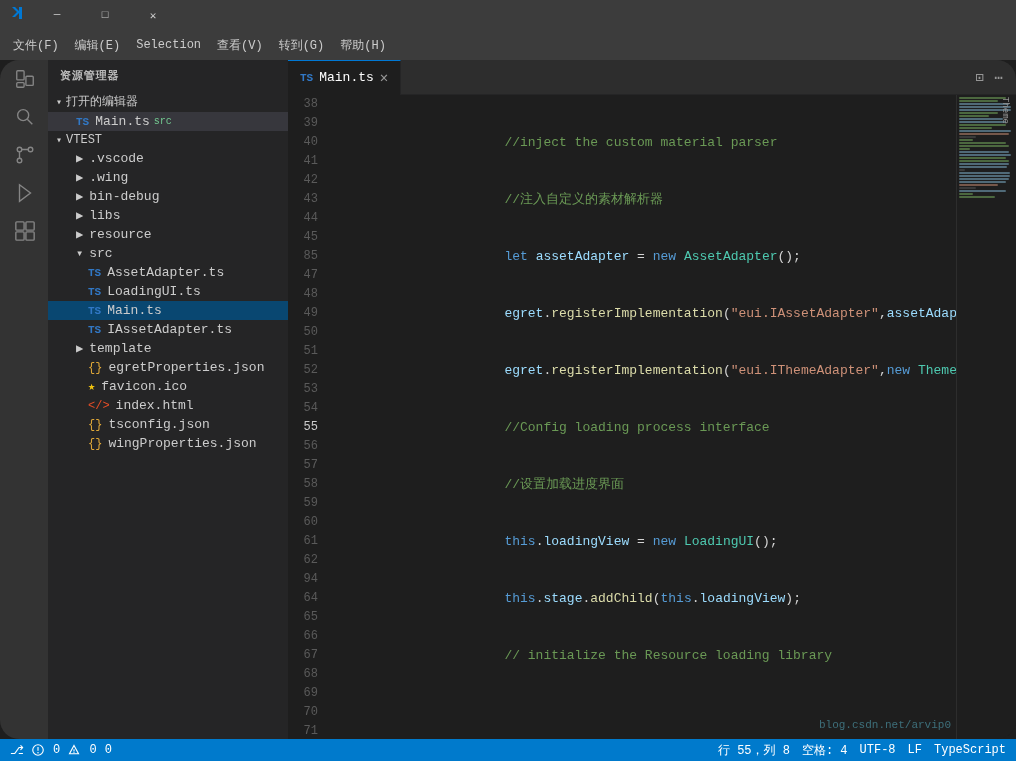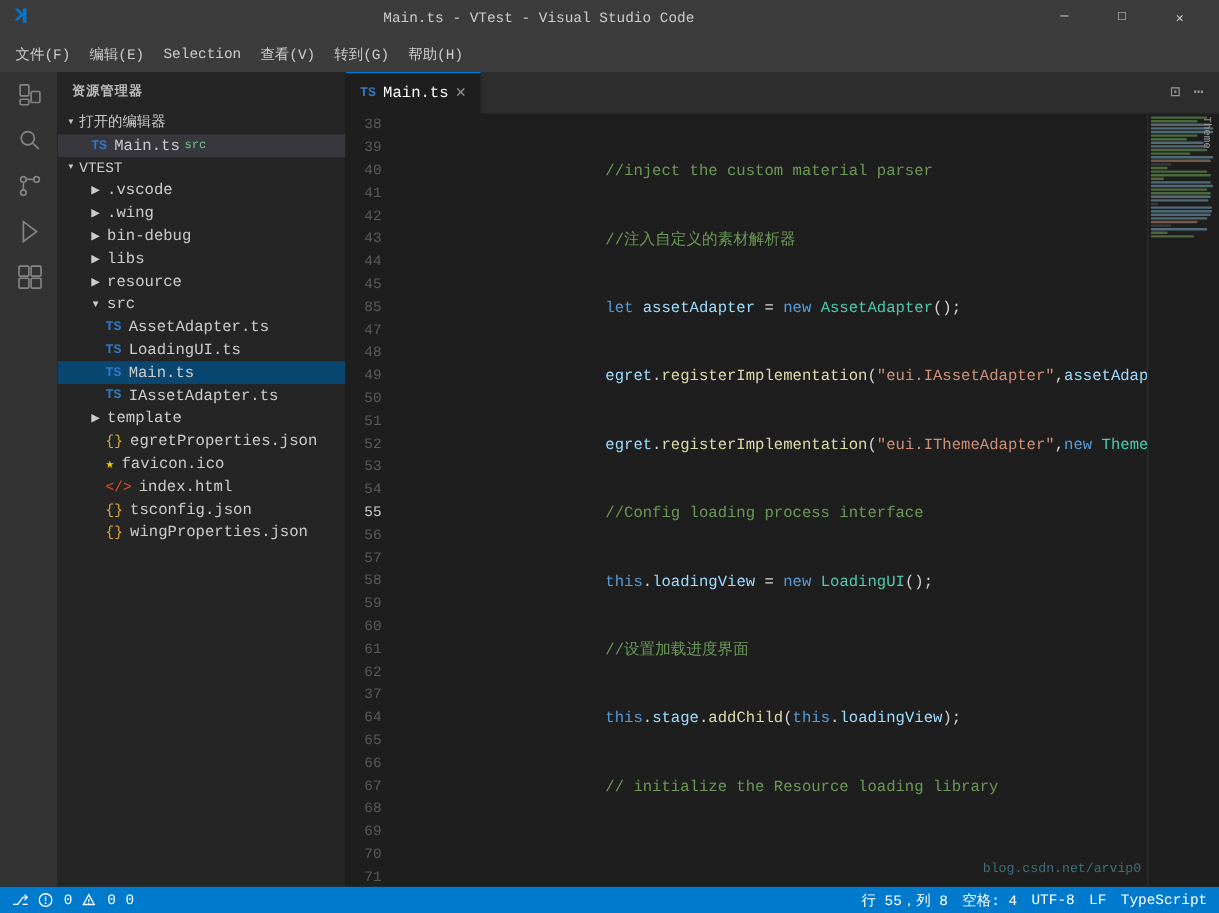--- a/index.html
+++ b/index.html
@@ -53,20 +53,21 @@
       color: #cccccc;
       font-size: 12px;
       cursor: pointer;
     }
 
     
     #main {
       display: flex;
       flex: 1;
       overflow: hidden;
+      border-radius: 19px;
     }
 
     
     #activity-bar {
       width: 48px;
       background: #333333;
       display: flex;
       flex-direction: column;
       align-items: center;
       padding-top: 5px;
@@ -291,21 +292,20 @@
 </head>
 <body>
 
 <div id="title-bar">
   <div style="margin-right:8px;">
     <svg width="16" height="16" viewBox="0 0 16 16">
         <path d="M2 2l5 5-5 5 3 0 5-5-5-5z" fill="#0078d4"></path>
         <rect x="9" y="2" width="3" height="12" fill="#0078d4"></rect>
       </svg>
   </div>
-  <span style="color:#cccccc;font-size:12px;flex:1;text-align:center;">Main.ts - VTest - Visual Studio Code</span>
   <div id="window-controls">
     <div class="win-btn">─</div>
     <div class="win-btn">□</div>
     <div class="win-btn close">✕</div>
   </div>
 </div>
 
 <div id="menu-bar">
   <span class="menu-item">文件(F)</span>
   <span class="menu-item">编辑(E)</span>
@@ -473,40 +473,40 @@
         <div class="line-num">53</div>
         <div class="line-num">54</div>
         <div class="line-num" style="color:#cccccc;">55</div>
         <div class="line-num">56</div>
         <div class="line-num">57</div>
         <div class="line-num">58</div>
         <div class="line-num">59</div>
         <div class="line-num">60</div>
         <div class="line-num">61</div>
         <div class="line-num">62</div>
-        <div class="line-num">37</div>
+        <div class="line-num">94</div>
         <div class="line-num">64</div>
         <div class="line-num">65</div>
         <div class="line-num">66</div>
         <div class="line-num">67</div>
         <div class="line-num">68</div>
         <div class="line-num">69</div>
         <div class="line-num">70</div>
         <div class="line-num">71</div>
       </div>
 
       <div id="code-area">
         <span class="code-line"><span style="padding-left:96px;" class="c-comment">        //inject the custom material parser</span></span>
         <span class="code-line"><span style="padding-left:96px;" class="c-comment">        //注入自定义的素材解析器</span></span>
         <span class="code-line"><span style="padding-left:96px;"><span class="c-keyword">        let </span><span class="c-variable">assetAdapter</span><span class="c-operator"> = </span><span class="c-keyword">new </span><span class="c-class">AssetAdapter</span><span class="c-operator">();</span></span></span>
         <span class="code-line"><span style="padding-left:96px;"><span class="c-variable">        egret</span><span class="c-operator">.</span><span class="c-function">registerImplementation</span><span class="c-operator">(</span><span class="c-string">"eui.IAssetAdapter"</span><span class="c-operator">,</span><span class="c-variable">assetAdap</span></span></span>
         <span class="code-line"><span style="padding-left:96px;"><span class="c-variable">        egret</span><span class="c-operator">.</span><span class="c-function">registerImplementation</span><span class="c-operator">(</span><span class="c-string">"eui.IThemeAdapter"</span><span class="c-operator">,</span><span class="c-keyword">new </span><span class="c-class">Theme</span></span></span>
         <span class="code-line"><span style="padding-left:96px;text-align:center;" class="c-comment">        //Config loading process interface</span></span>
+        <span class="code-line"><span style="padding-left:96px;" class="c-comment">        //设置加载进度界面</span></span>
         <span class="code-line"><span style="padding-left:96px;"><span class="c-keyword">        this</span><span class="c-operator">.</span><span class="c-property">loadingView</span><span class="c-operator"> = </span><span class="c-keyword">new </span><span class="c-class">LoadingUI</span><span class="c-operator">();</span></span></span>
-        <span class="code-line"><span style="padding-left:96px;" class="c-comment">        //设置加载进度界面</span></span>
         <span class="code-line"><span style="padding-left:96px;"><span class="c-keyword">        this</span><span class="c-operator">.</span><span class="c-property">stage</span><span class="c-operator">.</span><span class="c-function">addChild</span><span class="c-operator">(</span><span class="c-keyword">this</span><span class="c-operator">.</span><span class="c-property">loadingView</span><span class="c-operator">);</span></span></span>
         <span class="code-line"><span style="padding-left:96px;" class="c-comment">        // initialize the Resource loading library</span></span>
         
         
         
         
         
         
         
         

